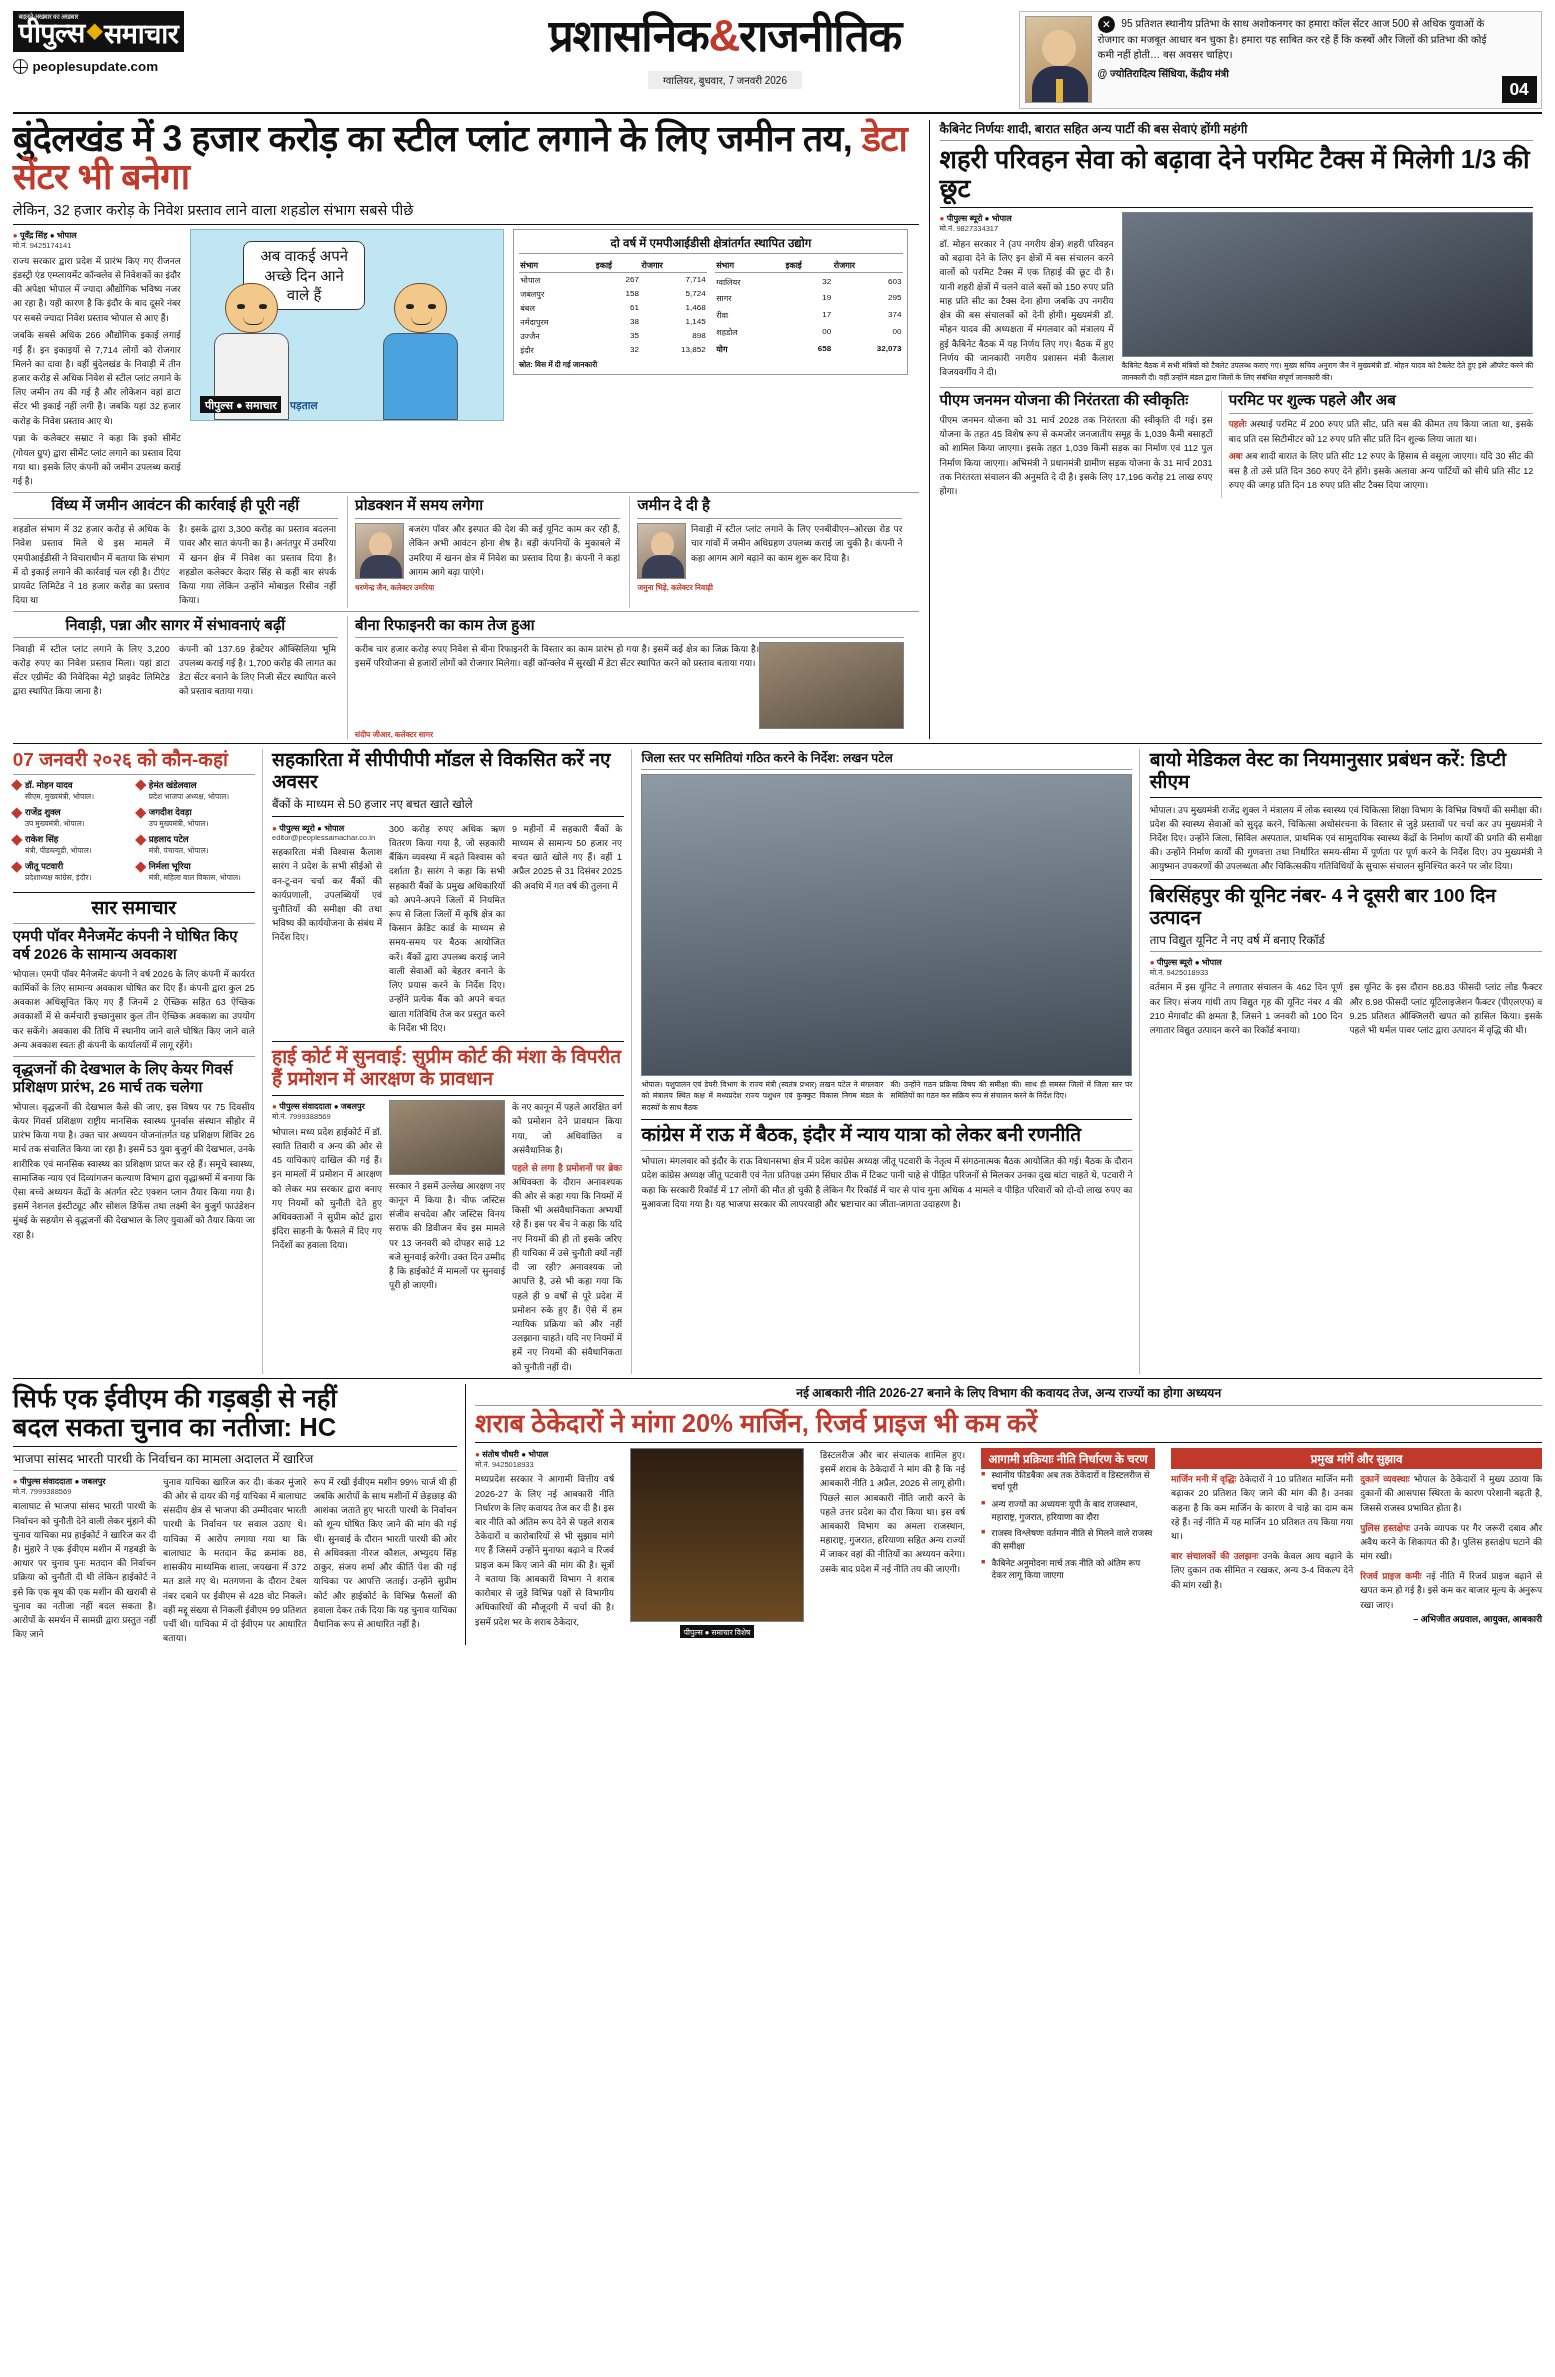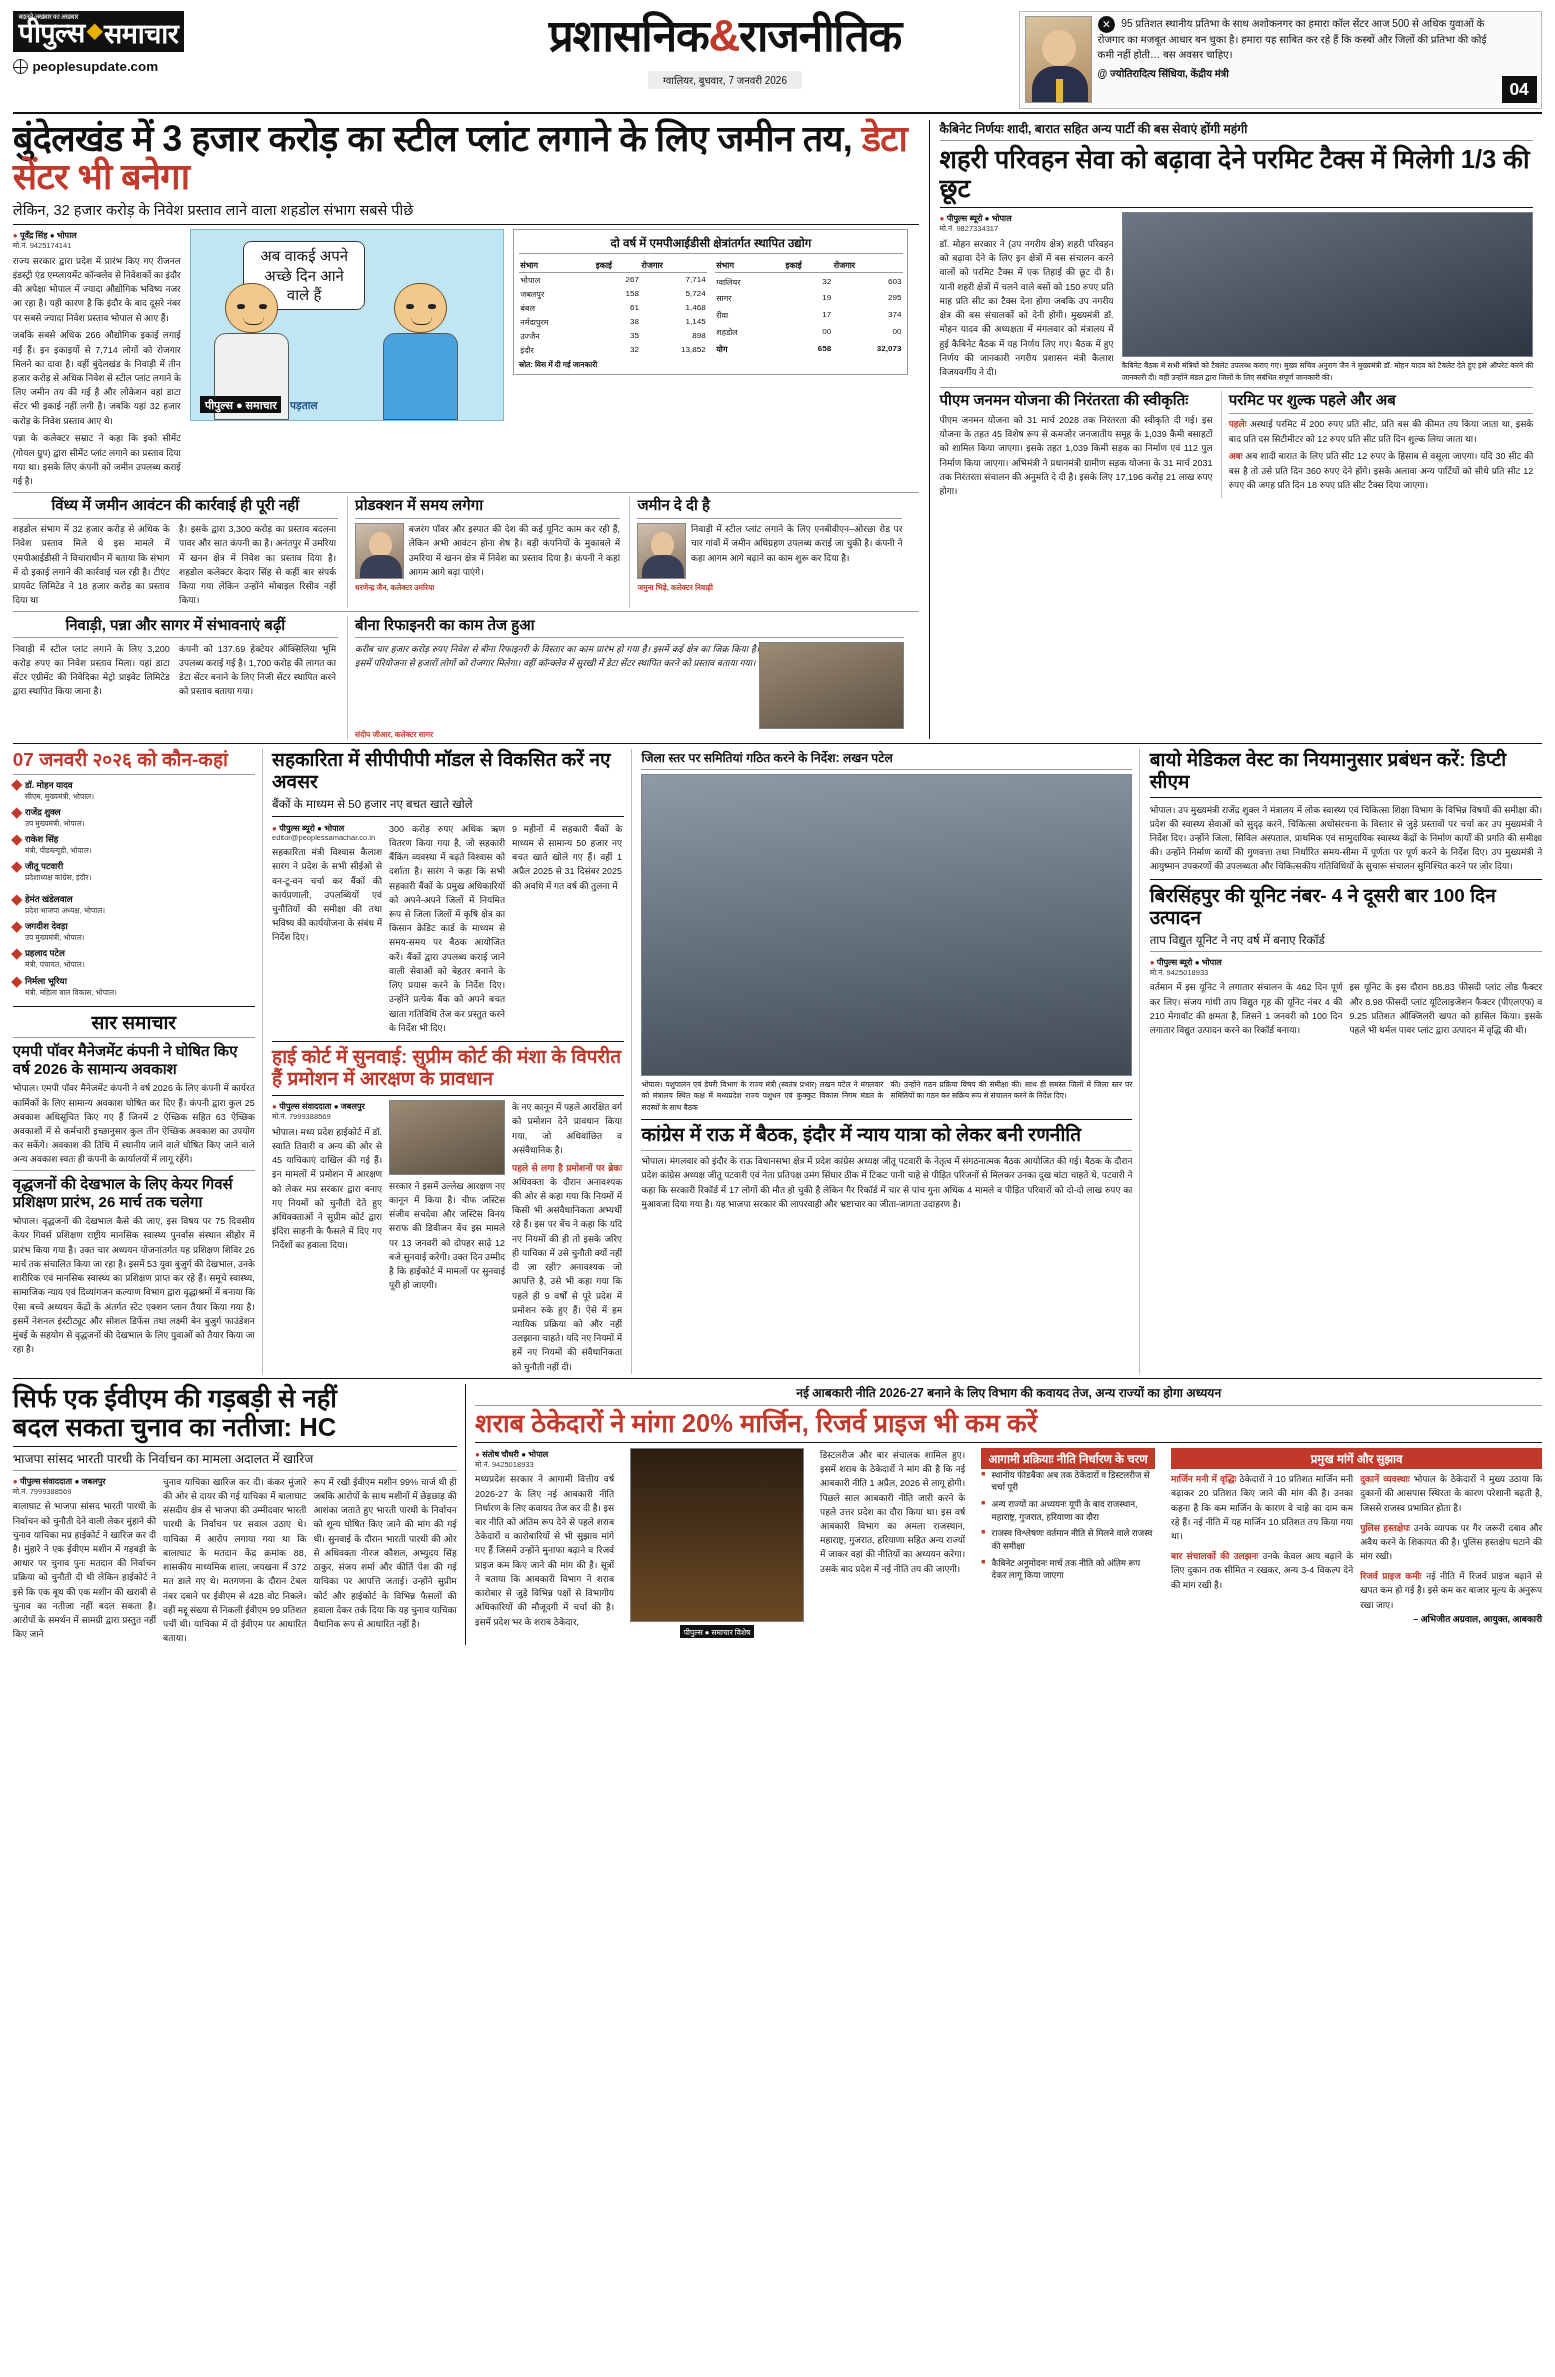--- a/index.html
+++ b/index.html
@@ -344,21 +344,21 @@
           <div class="thin"></div>
           <div class="cols">
             <div class="body-txt" style="width:157px">निवाड़ी में स्टील प्लांट लगाने के लिए 3,200 करोड़ रुपए का निवेश प्रस्ताव मिला। यहां डाटा सेंटर एग्रीमेंट की निवेदिका मेट्रो प्राइवेट लिमिटेड द्वारा स्थापित किया जाना है।</div>
             <div class="body-txt" style="width:157px">कंपनी को 137.69 हेक्टेयर ऑक्सिलिया भूमि उपलब्ध कराई गई है। 1,700 करोड़ की लागत का डेटा सेंटर बनाने के लिए निजी सेंटर स्थापित करने को प्रस्ताव बताया गया।</div>
           </div>
         </div>
         <div style="width:557px" class="vline">
           <div style="padding-left:7px">
             <h3 class="hl-4">बीना रिफाइनरी का काम तेज हुआ</h3>
             <div class="thin"></div>
-            <div style="display:flex; font-style:italic;">
+            <div style="display:flex; ">
               <div class="body-txt" style="flex:1">करीब चार हजार करोड़ रुपए निवेश से बीना रिफाइनरी के विस्तार का काम प्रारंभ हो गया है। इसमें कई क्षेत्र का जिक्र किया है। इसमें परियोजना से हजारों लोगों को रोजगार मिलेगा। वहीं कॉन्क्लेव में सुरखी में डेटा सेंटर स्थापित करने को प्रस्ताव बताया गया।</div>
               <div class="photo ph-warm" style="width:145px;height:87px;flex:none;"></div>
             </div>
             <div class="cap">संदीप जीआर, कलेक्टर सागर</div>
           </div>
         </div>
       </div>
     </div>
 
     <div class="col-right">
@@ -405,21 +405,21 @@
     </div>
   </div>
 
   <div class="rule"></div>
 
   <div style="display:flex; gap:9.3px;">
 
     <div style="width:250px; border-right:0.6px solid #bbb; padding-right:7px;">
       <h3 class="hl-3 red">07 जनवरी २०२६ को कौन-कहां</h3>
       <div class="thin"></div>
-      <div style="display:flex; gap:5.8px;flex-direction:column;">
+      <div style="display:flex; gap:5.8px;">
         <div style="width:119px">
           <div class="who-item">
               <span class="dia"></span>
               <span><span class="who-name">डॉ. मोहन यादव</span><br><span class="who-sub">सीएम, मुख्यमंत्री, भोपाल।</span></span>
             </div>
           <div class="who-item">
               <span class="dia"></span>
               <span><span class="who-name">राजेंद्र शुक्ल</span><br><span class="who-sub">उप मुख्यमंत्री, भोपाल।</span></span>
             </div>
           <div class="who-item">

